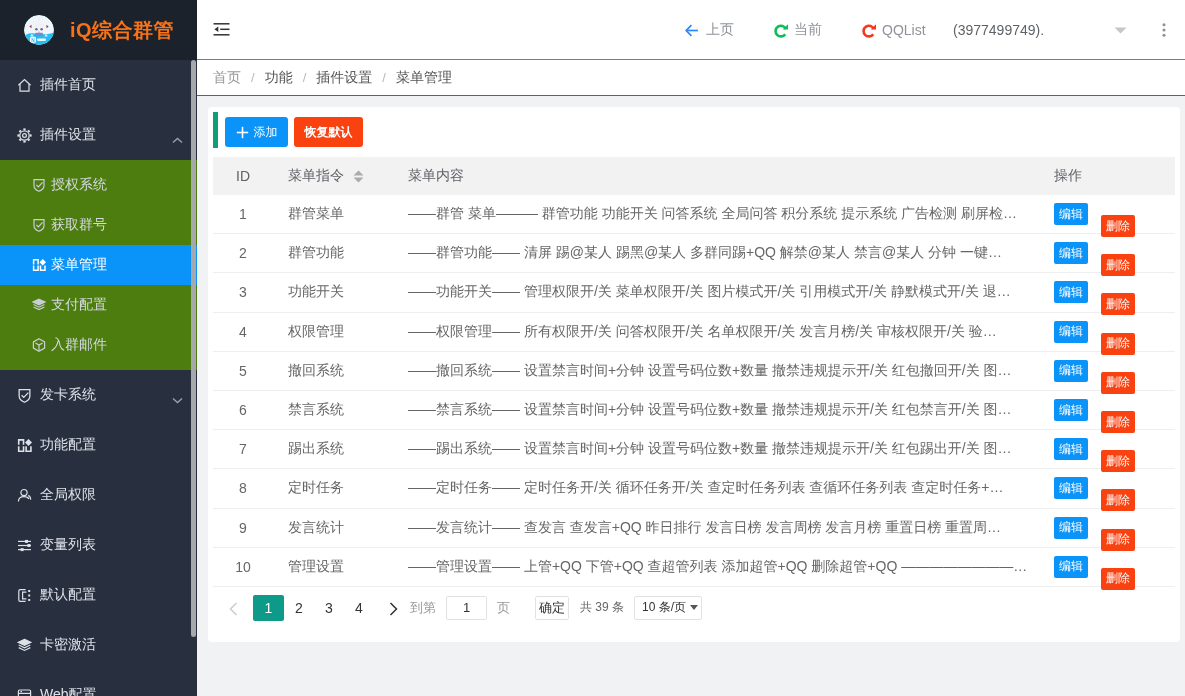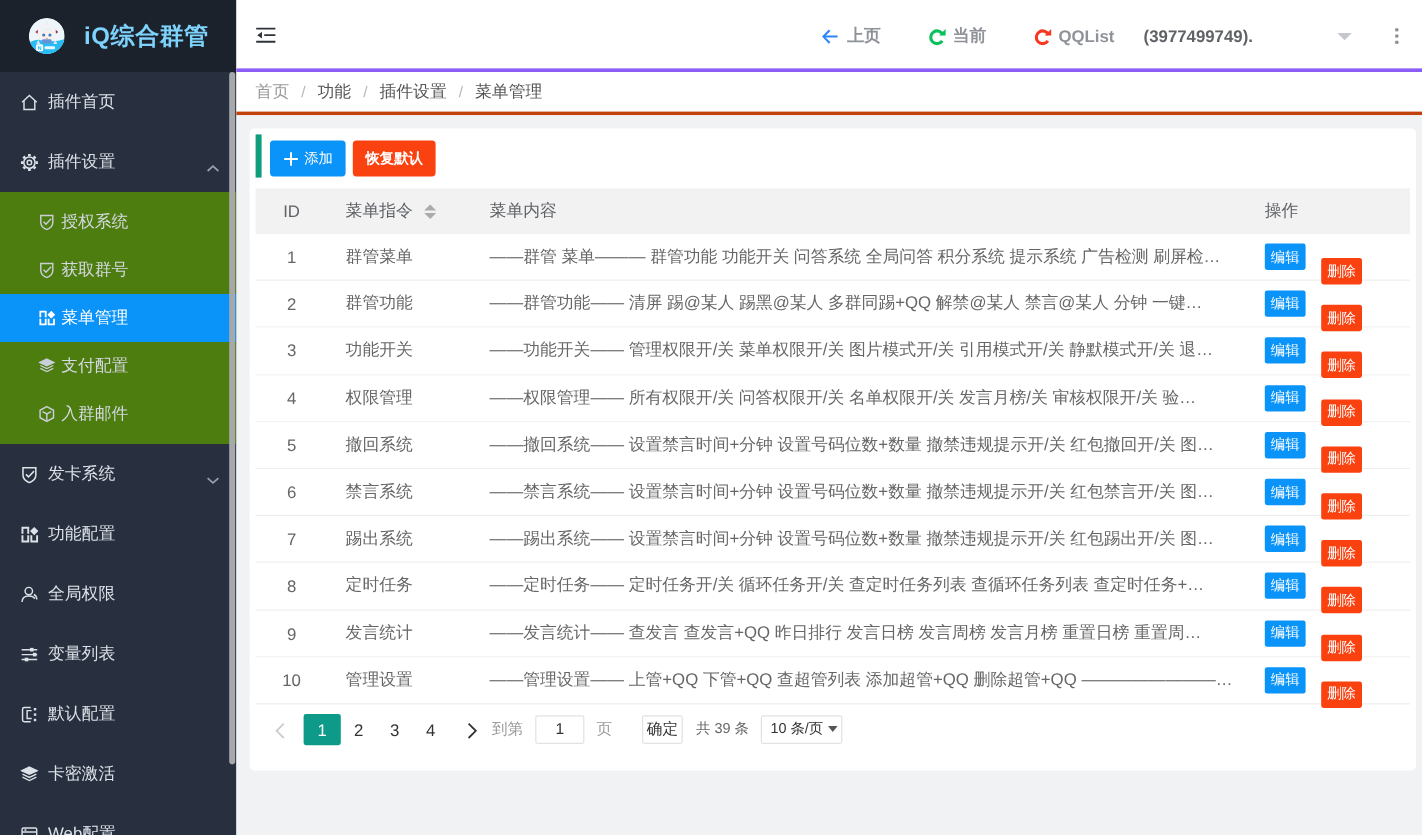--- a/index.html
+++ b/index.html
@@ -4,46 +4,46 @@
 <style>
   * { margin:0; padding:0; box-sizing:border-box; }
   html,body { width:1185px; height:696px; overflow:hidden; }
   body { font-family:"Liberation Sans", sans-serif; font-size:14px; background:#f1f2f3; }
   #app { position:relative; width:1185px; height:696px; overflow:hidden; }
 
   
   .sidebar { position:absolute; left:0; top:0; width:197px; height:696px; background:#28303f; overflow:hidden; }
   .logo-bar { height:60px; background:#1b222c; display:flex; align-items:center; padding-left:24px; }
   .logo-avatar { width:30px; height:30px; border-radius:50%; overflow:hidden; flex:none; }
-  .logo-title { margin-left:16px; color:#7dd3fc; font-size:20px; font-weight:bold; letter-spacing:0.5px; white-space:nowrap; }
+  .logo-title { margin-left:16px; color:#f97316; font-size:20px; font-weight:bold; letter-spacing:0.5px; white-space:nowrap; }
   .nav-item { position:relative; height:50px; display:flex; align-items:center; padding-left:17px; color:#dde1e8; cursor:pointer; }
   .nav-item .nv-ic { width:15px; height:15px; flex:none; display:flex; }
   .nav-item .nv-label { margin-left:8px; font-size:14px; white-space:nowrap; }
   .nav-caret { position:absolute; right:14px; top:50%; margin-top:-4px; width:11px; height:7px; }
   .submenu { background:#4d7c0f; padding:5px 0; }
   .sub-item { position:relative; height:40px; display:flex; align-items:center; padding-left:32px; color:#d4d9e0; cursor:pointer; }
   .sub-item .nv-ic { width:14px; height:14px; flex:none; display:flex; }
   .sub-item .nv-label { margin-left:5px; font-size:14px; white-space:nowrap; }
   .sub-item.active { background:#0a93f8; color:#ffffff; }
   .side-thumb { position:absolute; left:191px; top:60px; width:5px; height:577px; background:#a6a8ab; border-radius:3px; }
 
   
-  .topbar { position:absolute; left:197px; top:0; width:988px; height:60px; background:#fff; border-bottom:3px solid #8b5cf6;font-weight:bold; }
+  .topbar { position:absolute; left:197px; top:0; width:988px; height:60px; background:#fff; border-bottom:1px solid #8b5cf6; }
   .collapse-btn { position:absolute; left:16px; top:21px; width:17px; height:17px; cursor:pointer; }
   .tb-item { position:absolute; top:0; height:60px; display:flex; align-items:center; color:#8f9399; font-size:14px; cursor:pointer; }
   .tb-item .tb-ic { margin-right:7px; display:flex; } .tb-cur .tb-ic, .tb-qq .tb-ic { margin-right:5px; }
   .tb-back   { left:488px; }
   .tb-cur    { left:577px; }
   .tb-qq     { left:665px; }
   .tb-num    { left:756px; color:#5f6367; cursor:default; }
   .tb-caret  { left:917px; }
   .tb-dots   { left:965px; }
 
   
-  .breadcrumb { position:absolute; left:197px; top:60px; width:988px; height:36px; background:#fff; border-bottom:3px solid #c2410c; display:flex; align-items:center; padding-left:16px; font-size:14px; }
+  .breadcrumb { position:absolute; left:197px; top:60px; width:988px; height:36px; background:#fff; border-bottom:1px solid #c2410c; display:flex; align-items:center; padding-left:16px; font-size:14px; }
   .bc-home { color:#999; }
   .bc-link { color:#555; }
   .bc-sep { color:#b8b8b8; margin:0 10px; font-size:13px; }
 
   
   .content { position:absolute; left:197px; top:96px; width:988px; height:600px; background:#f1f2f3; }
   .card { position:absolute; left:11px; top:11px; width:972px; height:535px; background:#fff; border-radius:4px; padding:5px; }
 
   .toolbar { position:relative; height:36px; margin-bottom:9px; }
   .toolbar-bar { position:absolute; left:0; top:0; width:5px; height:36px; background:#0f9d7c; }

